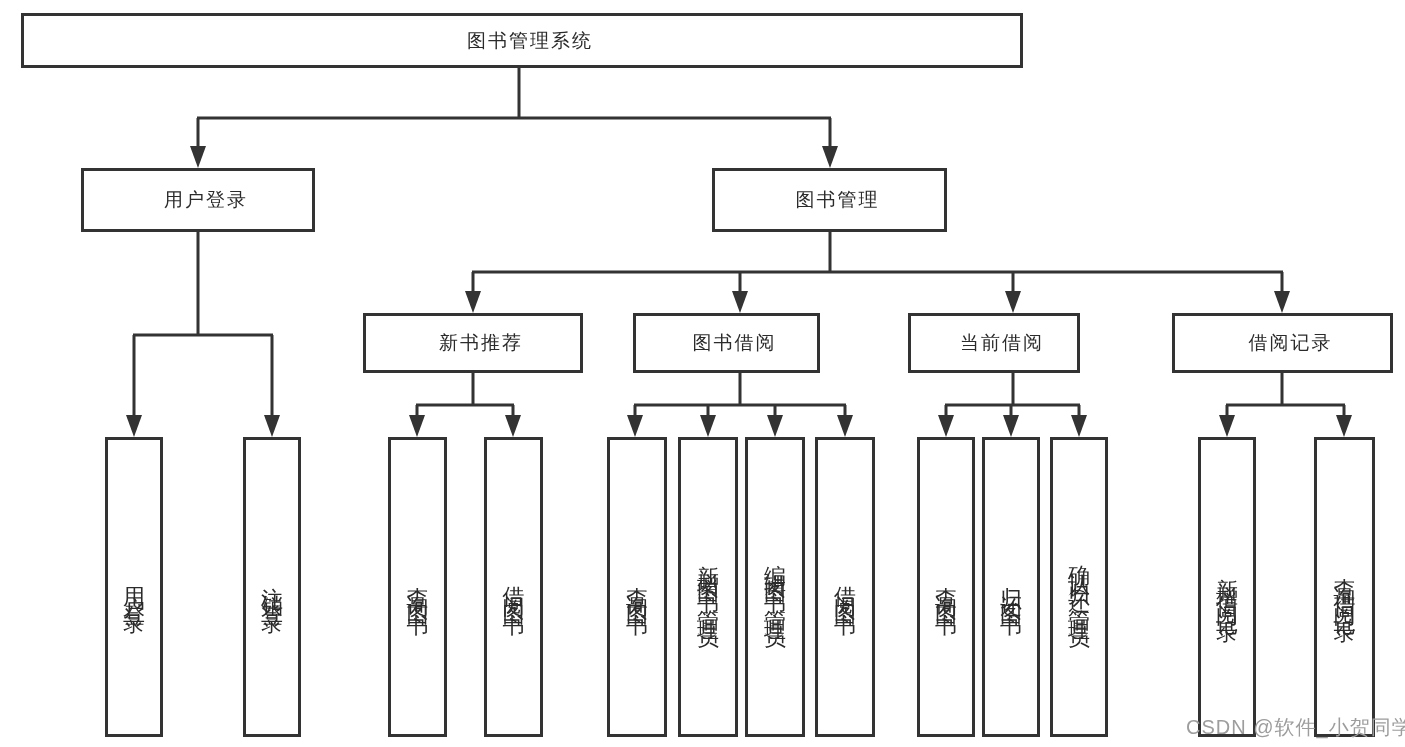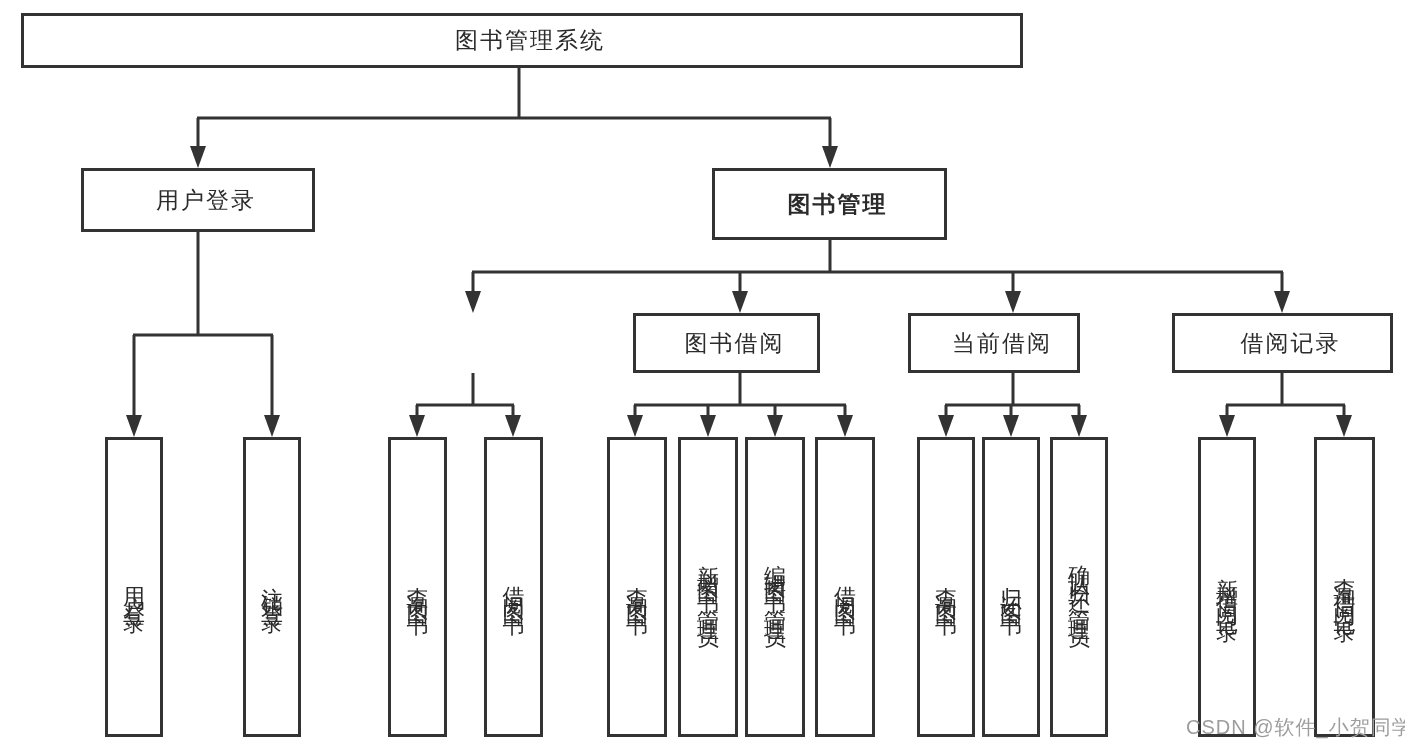--- a/index.html
+++ b/index.html
@@ -13,21 +13,21 @@
     color:var(--text);
   }
   .wires{position:absolute;left:0;top:0;}
   .ln{stroke:var(--line);stroke-width:3;fill:none;}
   .ar{fill:var(--line);stroke:none;}
   .hbox,.vbox{
     position:absolute; box-sizing:border-box;
     border:3px solid var(--line); background:var(--background);
     display:flex; align-items:center; justify-content:center;
   }
-  .hbox{font-size:23px; letter-spacing:2px; white-space:nowrap;padding-left:16px;}
+  .hbox{font-size:19px; letter-spacing:2px; white-space:nowrap;padding-left:16px;}
   .vbox span{
     writing-mode:vertical-rl; text-orientation:mixed;
     font-size:22px; letter-spacing:9px; line-height:1;
   }
   .watermark{
     position:absolute; left:1186px; top:714px; width:218px;
     font-size:20px; color:var(--watermark); letter-spacing:1px;
     white-space:nowrap; text-align:center;
   }
 </style>
@@ -79,24 +79,27 @@
     </g>
   </svg>
 
   <div class="hbox" style="left:21px;top:13px;width:1002px;height:55px;">
     <span>图书管理系统</span>
   </div>
 
   <div class="hbox" style="left:81px;top:168px;width:234px;height:64px;">
     <span>用户登录</span>
   </div>
-  <div class="hbox" style="left:712px;top:168px;width:235px;height:72px;font-weight:bold;">
+  <div class="hbox" style="left:712px;top:168px;width:235px;height:64px;">
     <span>图书管理</span>
   </div>
 
+  <div class="hbox" style="left:363px;top:313px;width:220px;height:60px;">
+    <span>新书推荐</span>
+  </div>
   <div class="hbox" style="left:633px;top:313px;width:187px;height:60px;">
     <span>图书借阅</span>
   </div>
   <div class="hbox" style="left:908px;top:313px;width:172px;height:60px;">
     <span>当前借阅</span>
   </div>
   <div class="hbox" style="left:1172px;top:313px;width:221px;height:60px;">
     <span>借阅记录</span>
   </div>
 

